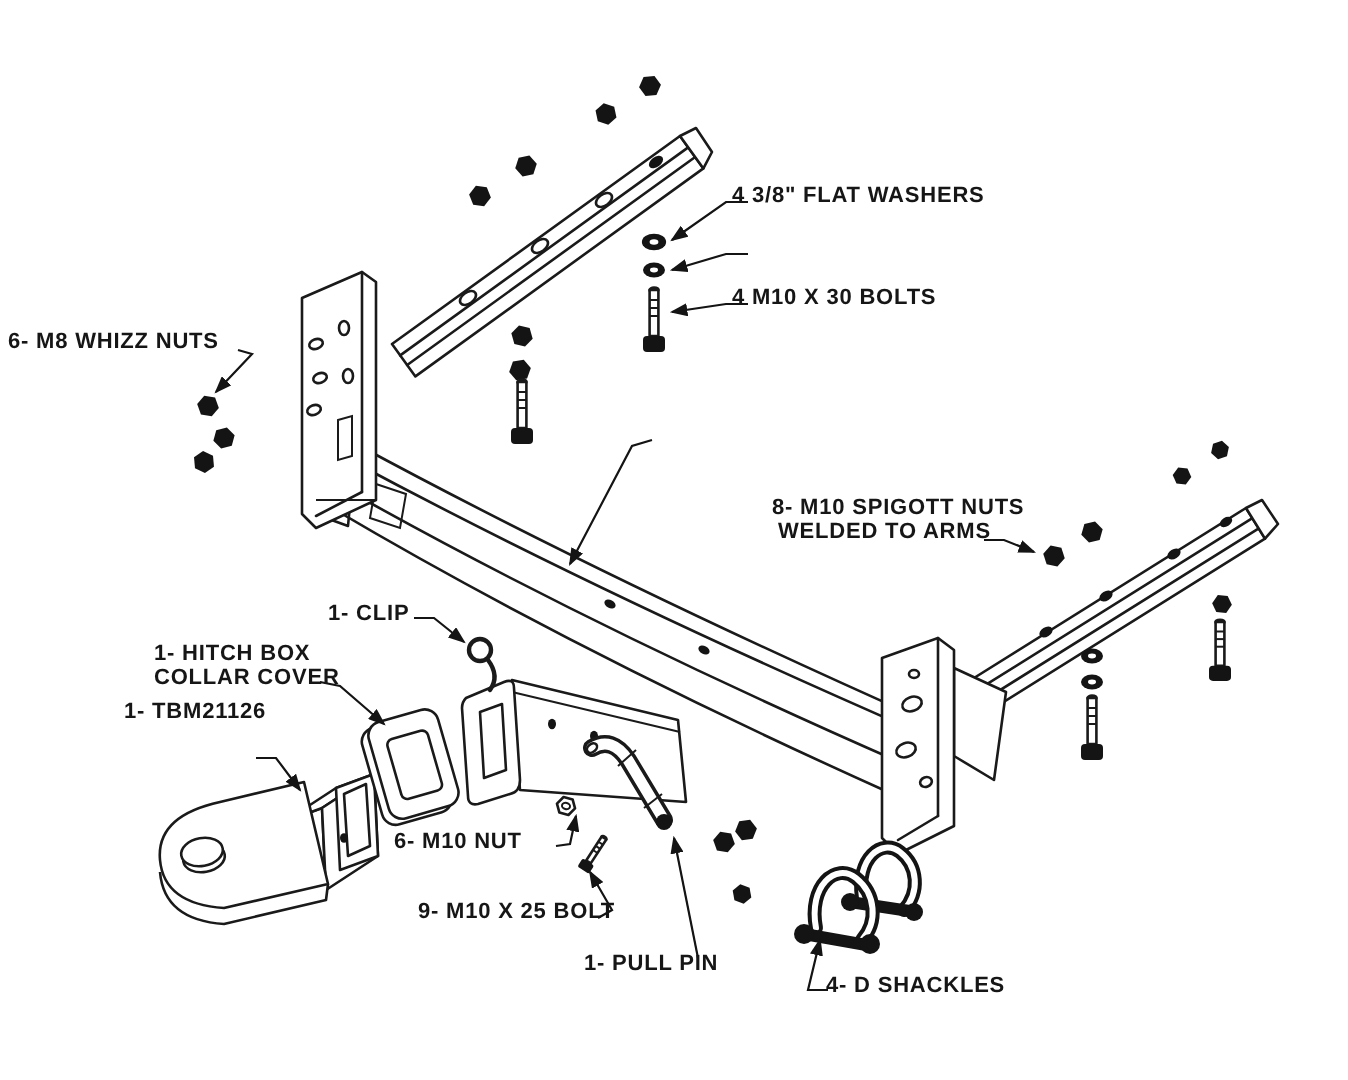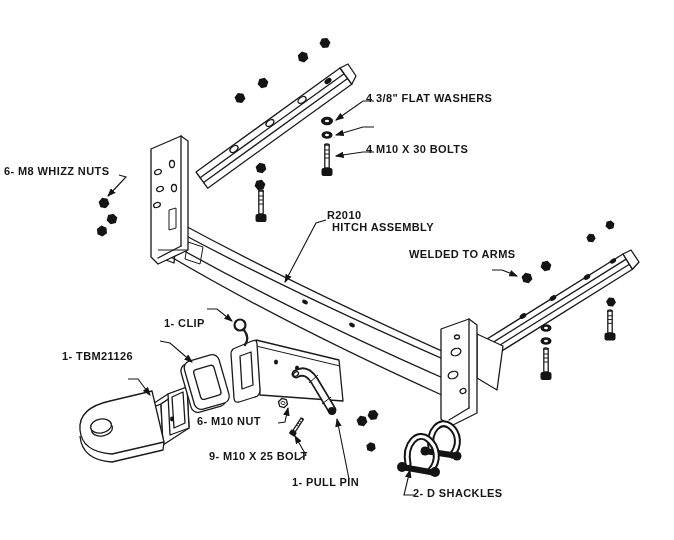--- a/index.html
+++ b/index.html
@@ -213,31 +213,32 @@
     <path class="ldr" marker-end="url(#arr)" d="M299,459 L306,455 L295,436"></path>
     <path class="ldr" marker-end="url(#arr)" d="M349,479 L337,419"></path>
     <path class="ldr" marker-end="url(#arr)" d="M414,495 L404,495 L410,470"></path>
   </g>
 </svg>
 
 <div class="lbl" style="left:366px;top:92px">4 3/8" FLAT WASHERS</div>
 <div class="lbl" style="left:366px;top:143px">4 M10 X 30 BOLTS</div>
 <div class="lbl" style="left:4px;top:165px">6- M8 WHIZZ NUTS</div>
 
-<div class="lbl" style="left:327px;top:209px">
-  <div>R2010</div>
-  <div style="margin-left:5px">HITCH ASSEMBLY</div>
+
+<div class="lbl" style="left:386px;top:248px">
+  <div>8- M10 SPIGOTT NUTS</div>
+  <div style="margin-left:3px">WELDED TO ARMS</div>
 </div>
 
-<div class="lbl" style="left:386px;top:248px">
-  <div style="margin-left:23px">WELDED TO ARMS</div>
+<div class="lbl" style="left:164px;top:301px">1- CLIP</div>
+
+<div class="lbl" style="left:77px;top:321px">
+  <div>1- HITCH BOX</div>
+  <div>COLLAR COVER</div>
 </div>
-
-<div class="lbl" style="left:164px;top:317px">1- CLIP</div>
-
 
 <div class="lbl" style="left:62px;top:350px">1- TBM21126</div>
 <div class="lbl" style="left:197px;top:415px">6- M10 NUT</div>
 <div class="lbl" style="left:209px;top:450px">9- M10 X 25 BOLT</div>
 <div class="lbl" style="left:292px;top:476px">1- PULL PIN</div>
-<div class="lbl" style="left:413px;top:487px">2- D SHACKLES</div>
+<div class="lbl" style="left:413px;top:487px">4- D SHACKLES</div>
 
 </div>
 
 </body></html>

